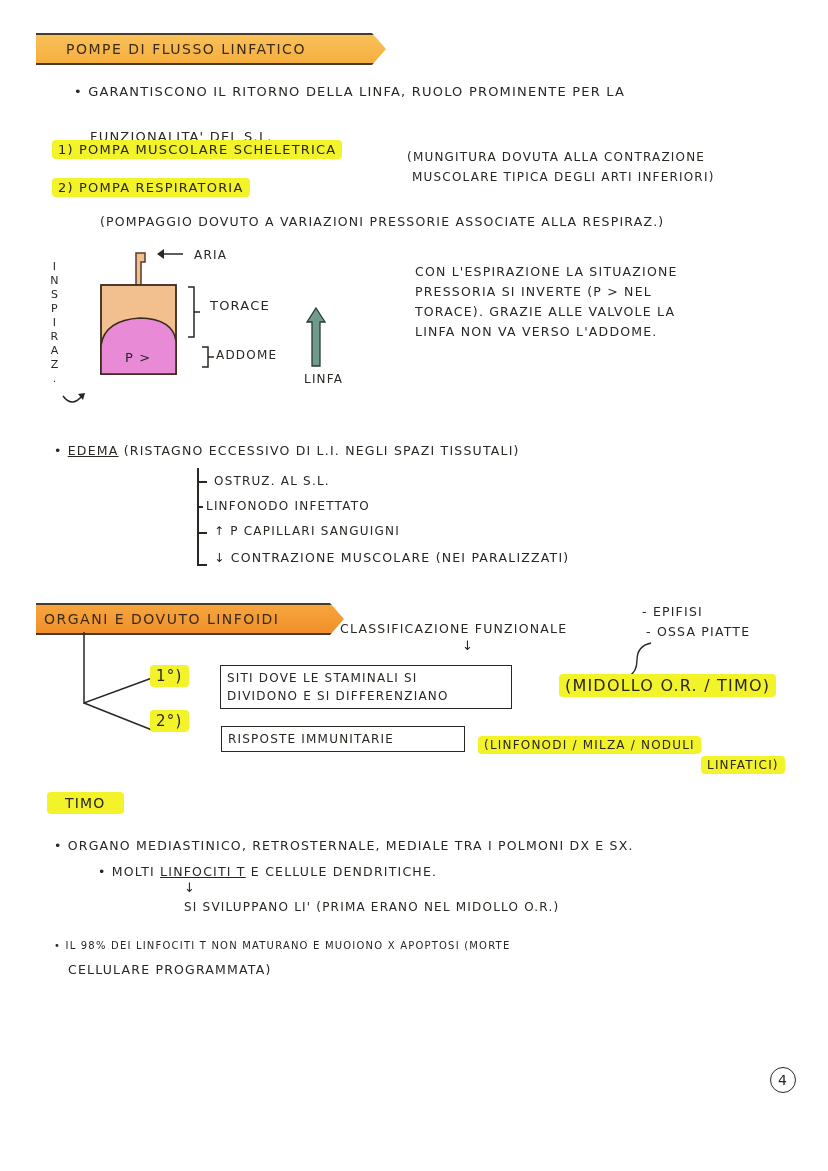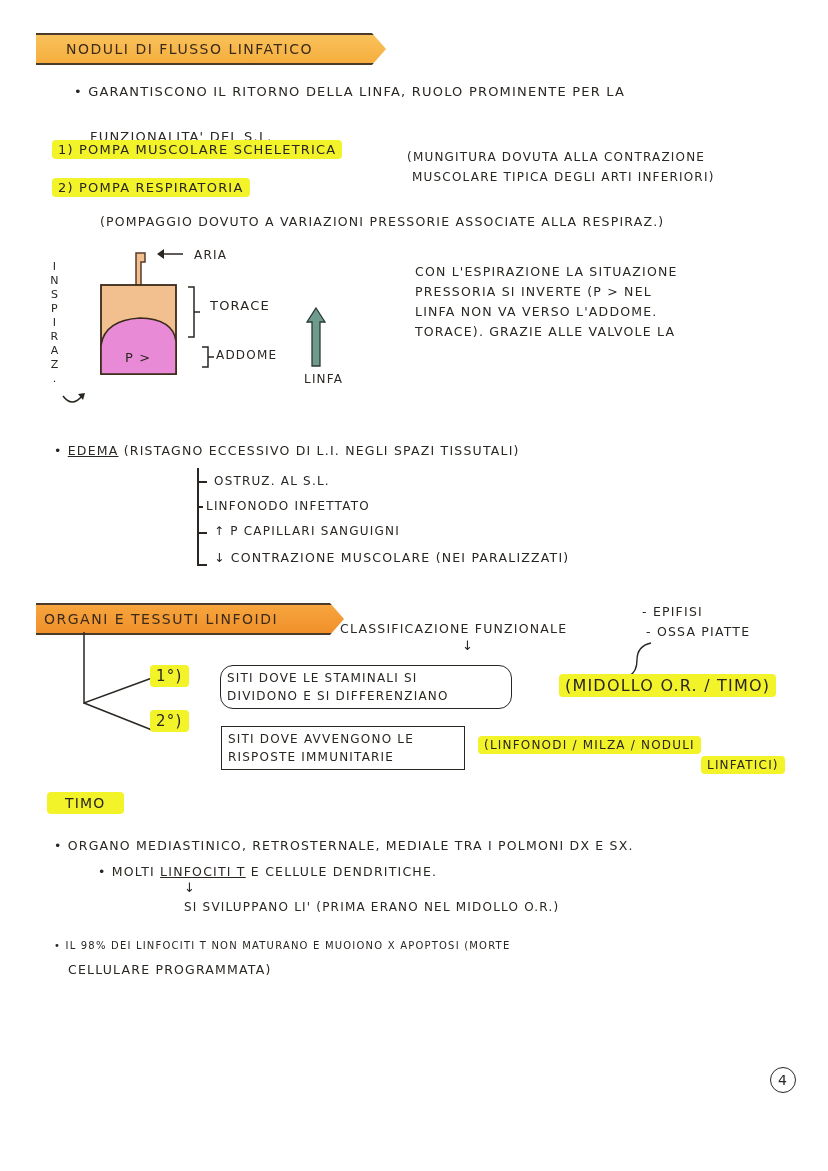--- a/index.html
+++ b/index.html
@@ -17,21 +17,21 @@
   }
   .banner1 { background:linear-gradient(#f9c15a,#f5ae3e); }
   .banner2 { background:linear-gradient(#f7a53e,#f0902a); }
   .hl { background:#f3f32a; border-radius:4px; padding:2px 6px; }
   .box { position:absolute; border:1.5px solid #2a2622; padding:3px 6px; font-size:12px; line-height:18px; }
   .line { position:absolute; background:#2a2622; }
 </style>
 </head>
 <body>
 
-<div class="banner banner1" style="left:36px;top:33px;width:320px;">NODULI DI FLUSSO LINFATICO</div>
+<div class="banner banner1" style="left:36px;top:33px;width:320px;">POMPE DI FLUSSO LINFATICO</div>
 
 <div class="abs hw" style="left:74px;top:84px;">• GARANTISCONO IL RITORNO DELLA LINFA, RUOLO PROMINENTE PER LA</div>
 <div class="abs hw" style="left:90px;top:103px;margin-top:26px;">FUNZIONALITA' DEL S.L.</div>
 
 <div class="abs hw" style="left:52px;top:142px;"><span class="hl">1) POMPA MUSCOLARE SCHELETRICA</span></div>
 <div class="abs hw" style="left:407px;top:150px;font-size:12px;">(MUNGITURA DOVUTA ALLA CONTRAZIONE</div>
 <div class="abs hw" style="left:412px;top:170px;font-size:12px;">MUSCOLARE TIPICA DEGLI ARTI INFERIORI)</div>
 <div class="abs hw" style="left:52px;top:180px;"><span class="hl">2) POMPA RESPIRATORIA</span></div>
 <div class="abs hw" style="left:100px;top:214px;font-size:12.5px;">(POMPAGGIO DOVUTO A VARIAZIONI PRESSORIE ASSOCIATE ALLA RESPIRAZ.)</div>
 
@@ -75,61 +75,60 @@
 <div class="abs hw" style="left:216px;top:348px;font-size:12px;">ADDOME</div>
 
 <svg class="abs" style="left:305px;top:306px;" width="22" height="62">
   <path d="M11 2 L20 16 H15 V60 H7 V16 H2 Z" fill="#6f9a8e" stroke="#2a3a34" stroke-width="1.3"></path>
 </svg>
 <div class="abs hw" style="left:304px;top:372px;font-size:12px;">LINFA</div>
 
 <div class="abs hw" style="left:415px;top:262px;font-size:12.5px;line-height:20px;">
   <div>CON L'ESPIRAZIONE LA SITUAZIONE</div>
   <div>PRESSORIA SI INVERTE  (P &gt; NEL</div>
+  <div>TORACE). GRAZIE ALLE VALVOLE LA</div>
   <div>LINFA NON VA VERSO L'ADDOME.</div>
-  <div>TORACE). GRAZIE ALLE VALVOLE LA</div>
 </div>
 
 <div class="abs hw" style="left:54px;top:443px;font-size:12.5px;">
   <span>• </span><span style="text-decoration:underline;">EDEMA</span>
   <span>(RISTAGNO ECCESSIVO DI L.I. NEGLI SPAZI TISSUTALI)</span>
 </div>
 <div class="line" style="left:197px;top:468px;width:1.5px;height:97px;"></div>
 <div class="line" style="left:197px;top:481px;width:10px;height:1.5px;"></div>
 <div class="line" style="left:197px;top:506px;width:6px;height:1.5px;"></div>
 <div class="line" style="left:197px;top:532px;width:10px;height:1.5px;"></div>
 <div class="line" style="left:197px;top:564px;width:10px;height:1.5px;"></div>
 <div class="abs hw" style="left:214px;top:474px;font-size:12px;">OSTRUZ. AL S.L.</div>
 <div class="abs hw" style="left:206px;top:499px;font-size:12px;">LINFONODO INFETTATO</div>
 <div class="abs hw" style="left:214px;top:524px;font-size:12px;">↑ P CAPILLARI SANGUIGNI</div>
 <div class="abs hw" style="left:214px;top:550px;font-size:12.5px;">↓ CONTRAZIONE MUSCOLARE (NEI PARALIZZATI)</div>
 
-<div class="banner banner2" style="left:36px;top:603px;width:300px;padding-left:8px;">ORGANI E TESSUTI LINFOIDI</div>
+<div class="banner banner2" style="left:36px;top:603px;width:300px;padding-left:8px;">ORGANI E DOVUTO LINFOIDI</div>
 <div class="abs hw" style="left:340px;top:621px;font-size:12.5px;">CLASSIFICAZIONE FUNZIONALE</div>
 <div class="abs" style="left:462px;top:638px;font-size:13px;">↓</div>
 <div class="abs hw" style="left:642px;top:604px;font-size:12.5px;">- EPIFISI</div>
 <div class="abs hw" style="left:646px;top:624px;font-size:12.5px;">- OSSA PIATTE</div>
 <svg class="abs" style="left:625px;top:640px;" width="30" height="38">
   <path d="M26 3 Q12 6 12 20 Q12 32 4 36" stroke="#2a2622" stroke-width="1.4" fill="none"></path>
 </svg>
 
 <svg class="abs" style="left:70px;top:630px;" width="90" height="110">
   <path d="M14 2 V73 L82 48 M14 73 L82 100" stroke="#2a2622" stroke-width="1.5" fill="none"></path>
 </svg>
 
 <div class="abs hw" style="left:150px;top:667px;font-size:15px;"><span class="hl">1°)</span></div>
-<div class="box hw" style="left:220px;top:665px;width:278px;border-radius:13px;">
+<div class="box hw" style="left:220px;top:665px;width:278px;">
   <div>SITI DOVE LE STAMINALI SI</div>
   <div>DIVIDONO E SI DIFFERENZIANO</div>
 </div>
 <div class="abs hw" style="left:528px;top:676px;font-size:16px;padding-left:31px;"><span class="hl">(MIDOLLO O.R. / TIMO)</span></div>
 
 <div class="abs hw" style="left:150px;top:712px;font-size:15px;"><span class="hl">2°)</span></div>
 <div class="box hw" style="left:221px;top:726px;width:230px;">
-  <div>SITI DOVE AVVENGONO LE</div>
   <div>RISPOSTE IMMUNITARIE</div>
 </div>
 <div class="abs hw" style="left:478px;top:738px;font-size:12px;"><span class="hl">(LINFONODI / MILZA / NODULI</span></div>
 <div class="abs hw" style="left:660px;top:758px;font-size:12px;padding-left:41px;"><span class="hl">LINFATICI)</span></div>
 
 <div class="abs hw" style="left:47px;top:795px;font-size:14px;"><span class="hl" style="padding:3px 18px;">TIMO</span></div>
 <div class="abs hw" style="left:54px;top:838px;font-size:12.5px;">• ORGANO MEDIASTINICO, RETROSTERNALE, MEDIALE TRA I POLMONI DX E SX.</div>
 <div class="abs hw" style="left:54px;top:864px;font-size:12.5px;margin-left:44px;">
   <span>• MOLTI </span><span style="text-decoration:underline;">LINFOCITI T</span><span> E CELLULE DENDRITICHE.</span>
 </div>

